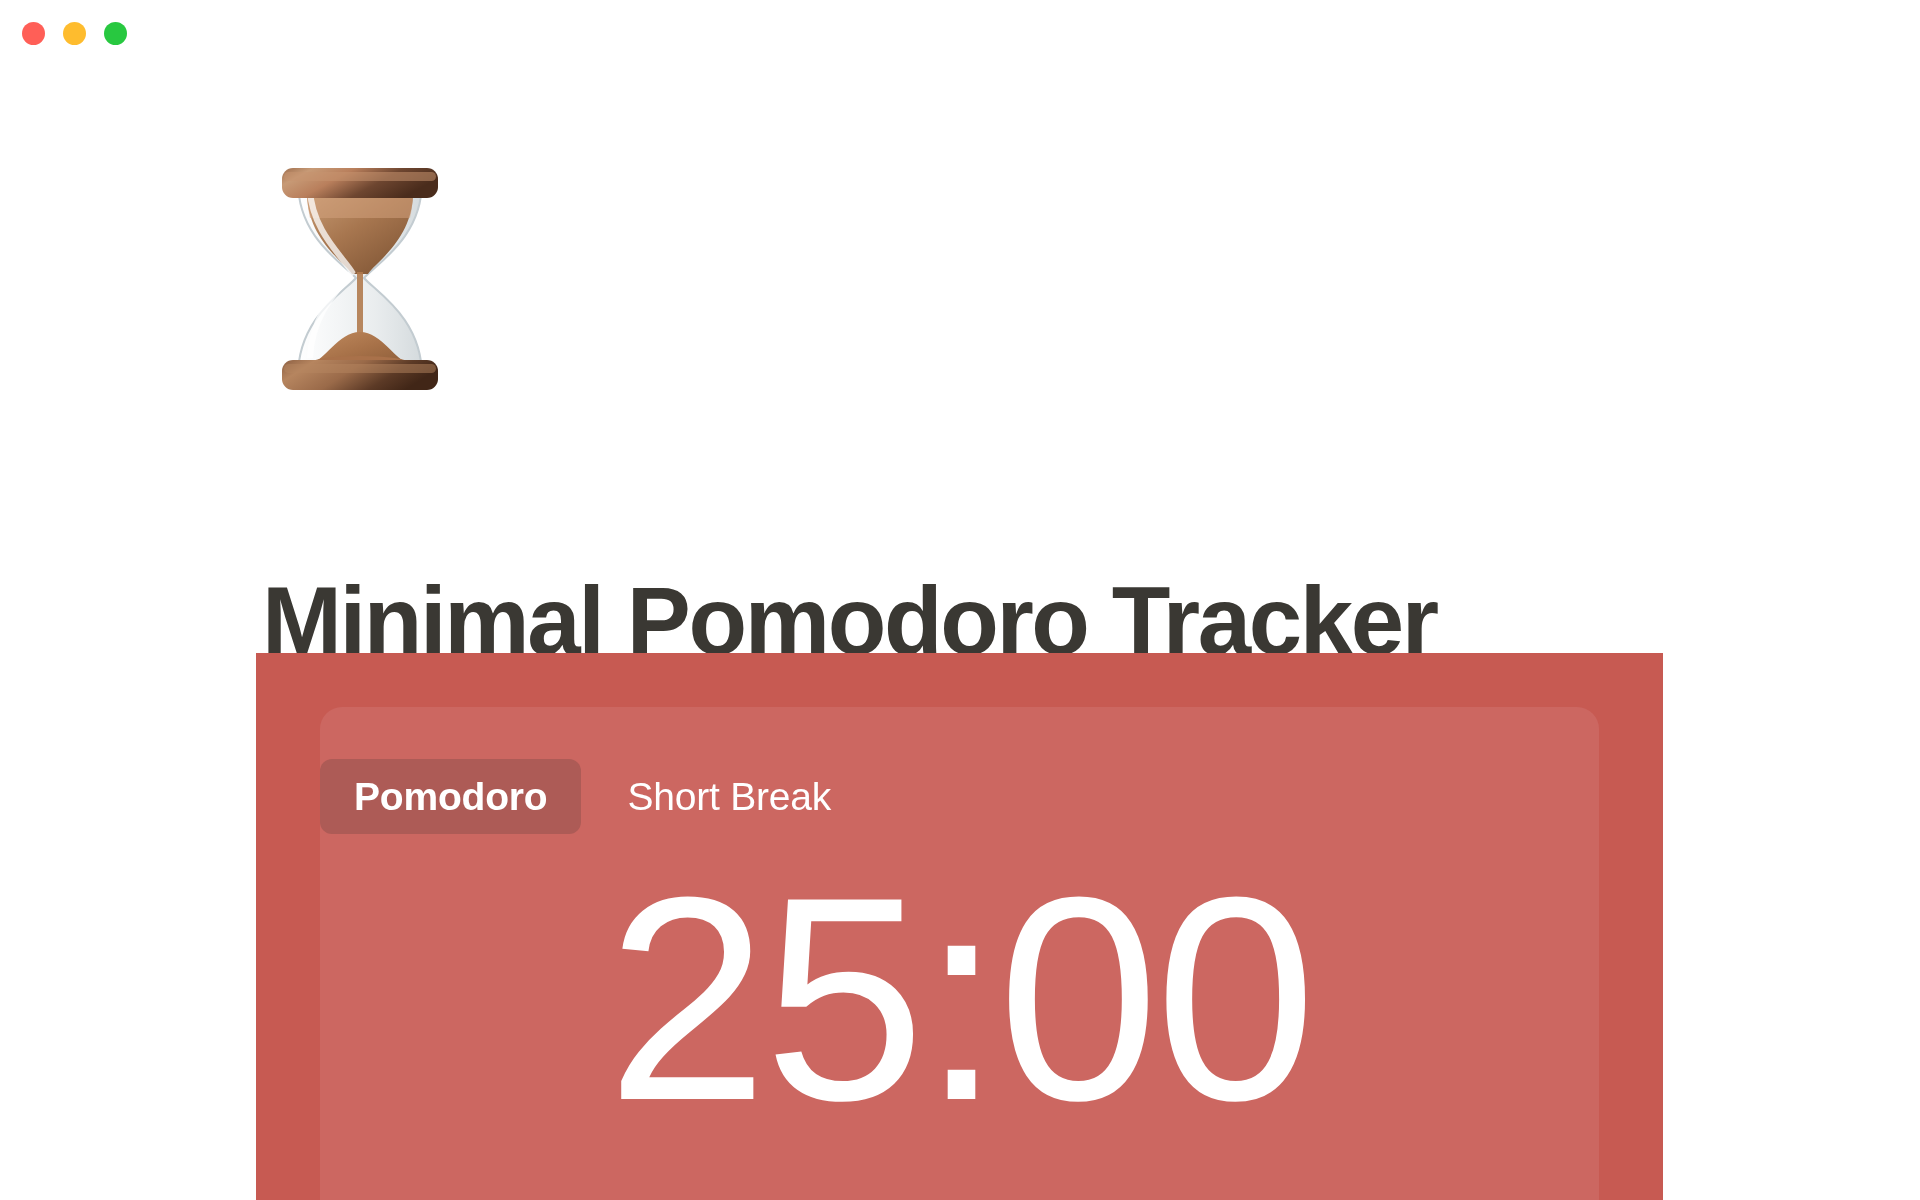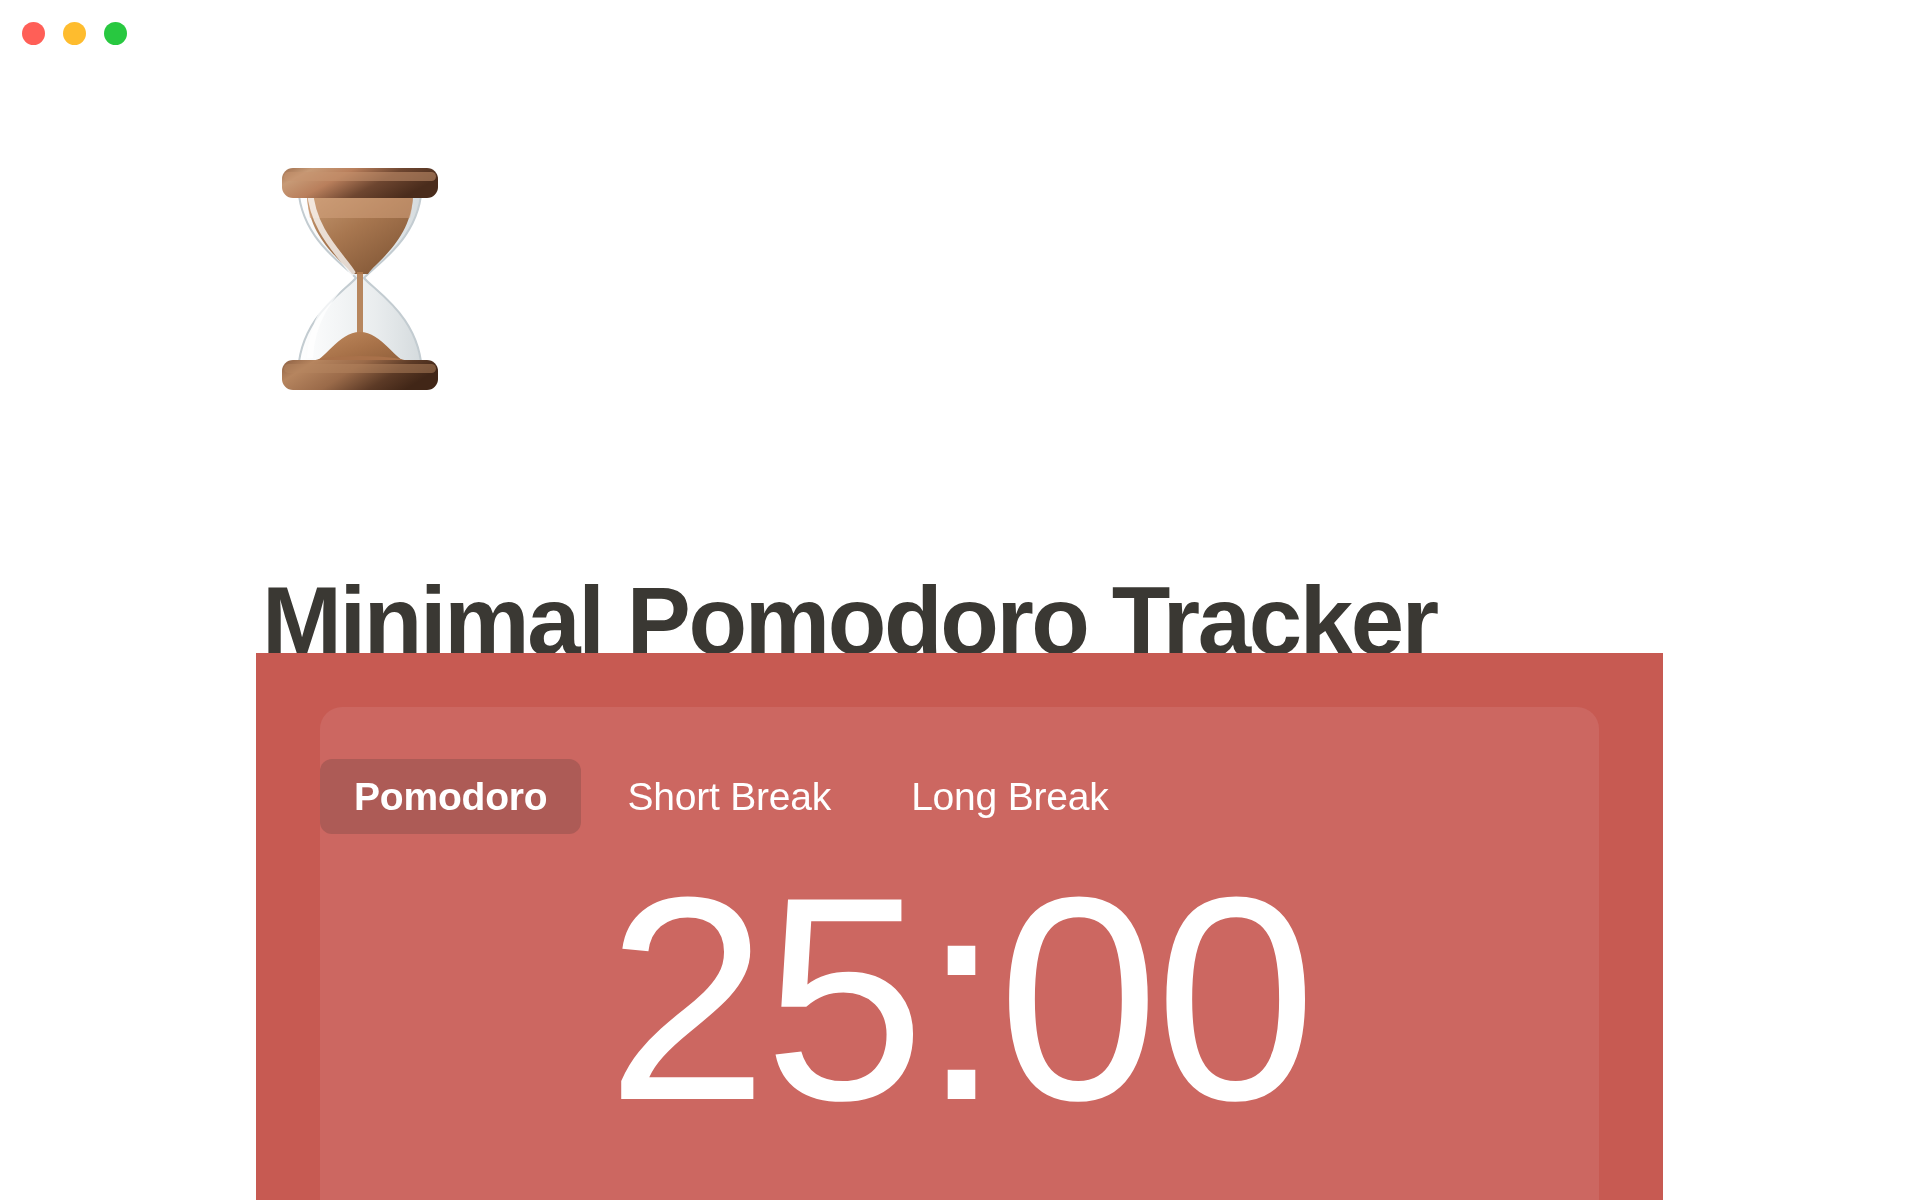--- a/index.html
+++ b/index.html
@@ -215,21 +215,20 @@
     </div>
 
     <h1 class="page-title">Minimal Pomodoro Tracker</h1>
 
     <div class="timer-card">
       <div class="timer-panel">
 
         <div class="mode-tabs">
           <button class="mode-tab is-active">Pomodoro</button>
           <button class="mode-tab">Short Break</button>
-          <button class="mode-tab">Long Break</button>
         </div>
 
         <div class="timer-readout">25:00</div>
 
       </div>
     </div>
 
   </div>
 </div>
 

